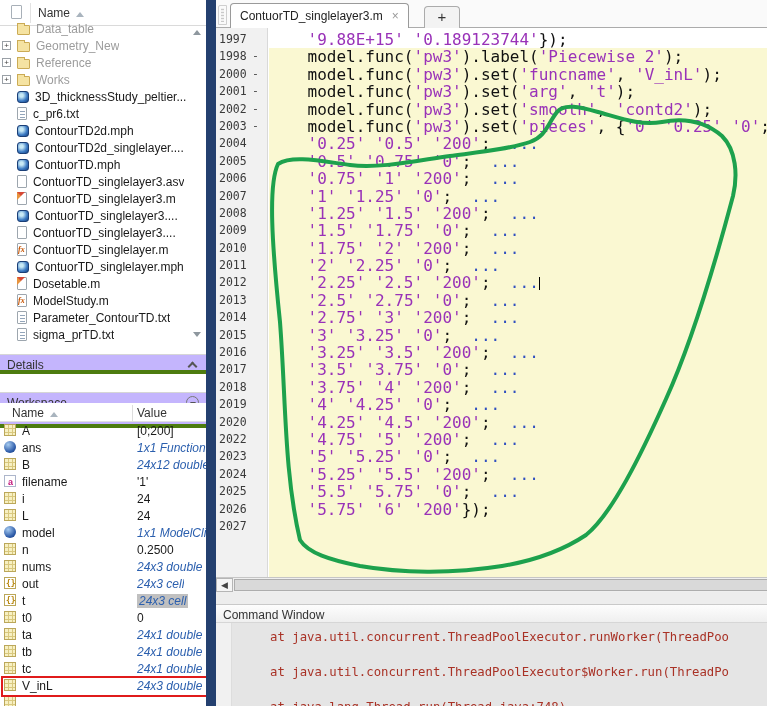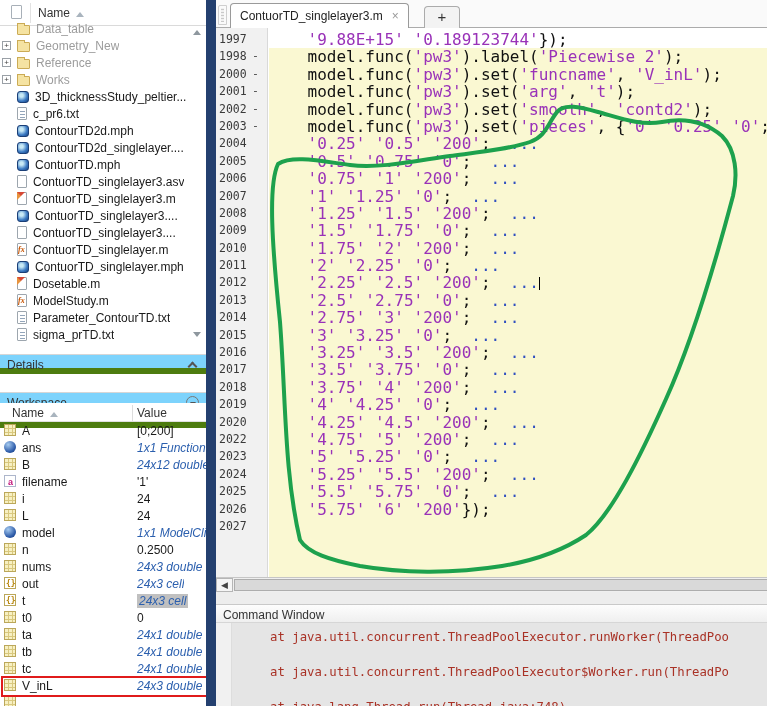--- a/index.html
+++ b/index.html
@@ -41,22 +41,22 @@
   .icon-fx::after { content:'fx'; position:absolute; left:0px; top:1px;
     font:italic bold 8px "Liberation Serif", serif; color:#C75300; }
 
   #fscroll-up { position:absolute; left:193px; top:30px; }
   #fscroll-down { position:absolute; left:193px; top:332px; }
   .sarrow-up { width:0; height:0; border-left:4px solid transparent; border-right:4px solid transparent;
     border-bottom:5px solid #8E979E; }
   .sarrow-down { width:0; height:0; border-left:4px solid transparent; border-right:4px solid transparent;
     border-top:5px solid #8E979E; }
 
-  .panel-bar { position:absolute; left:0; width:206px; background:#7dd3fc;
-    border-top:1px solid #D6D6D6; border-bottom:6px solid #4d7c0f; }
+  .panel-bar { position:absolute; left:0; width:206px; background:#c4b5fd;
+    border-top:1px solid #D6D6D6; border-bottom:4px solid #4d7c0f; }
   #details-bar { top:354px; height:20px; }
   #workspace-bar { top:392px; height:36px;padding-left:14px; }
   .panel-bar .bar-label { position:absolute; left:7px; top:3px; font-size:12px; color:#333; }
   .chev-up { position:absolute; right:10px; top:8px; width:7px; height:7px;
     border-left:2px solid #555; border-top:2px solid #555; transform:rotate(45deg); }
   .menu-circle { position:absolute; right:7px; top:3px; width:13px; height:13px; border-radius:50%;
     border:1px solid #777; }
   .menu-circle::after { content:''; position:absolute; left:3px; top:5px; width:0; height:0;
     border-left:3px solid transparent; border-right:3px solid transparent; border-top:4px solid #555; }
 

